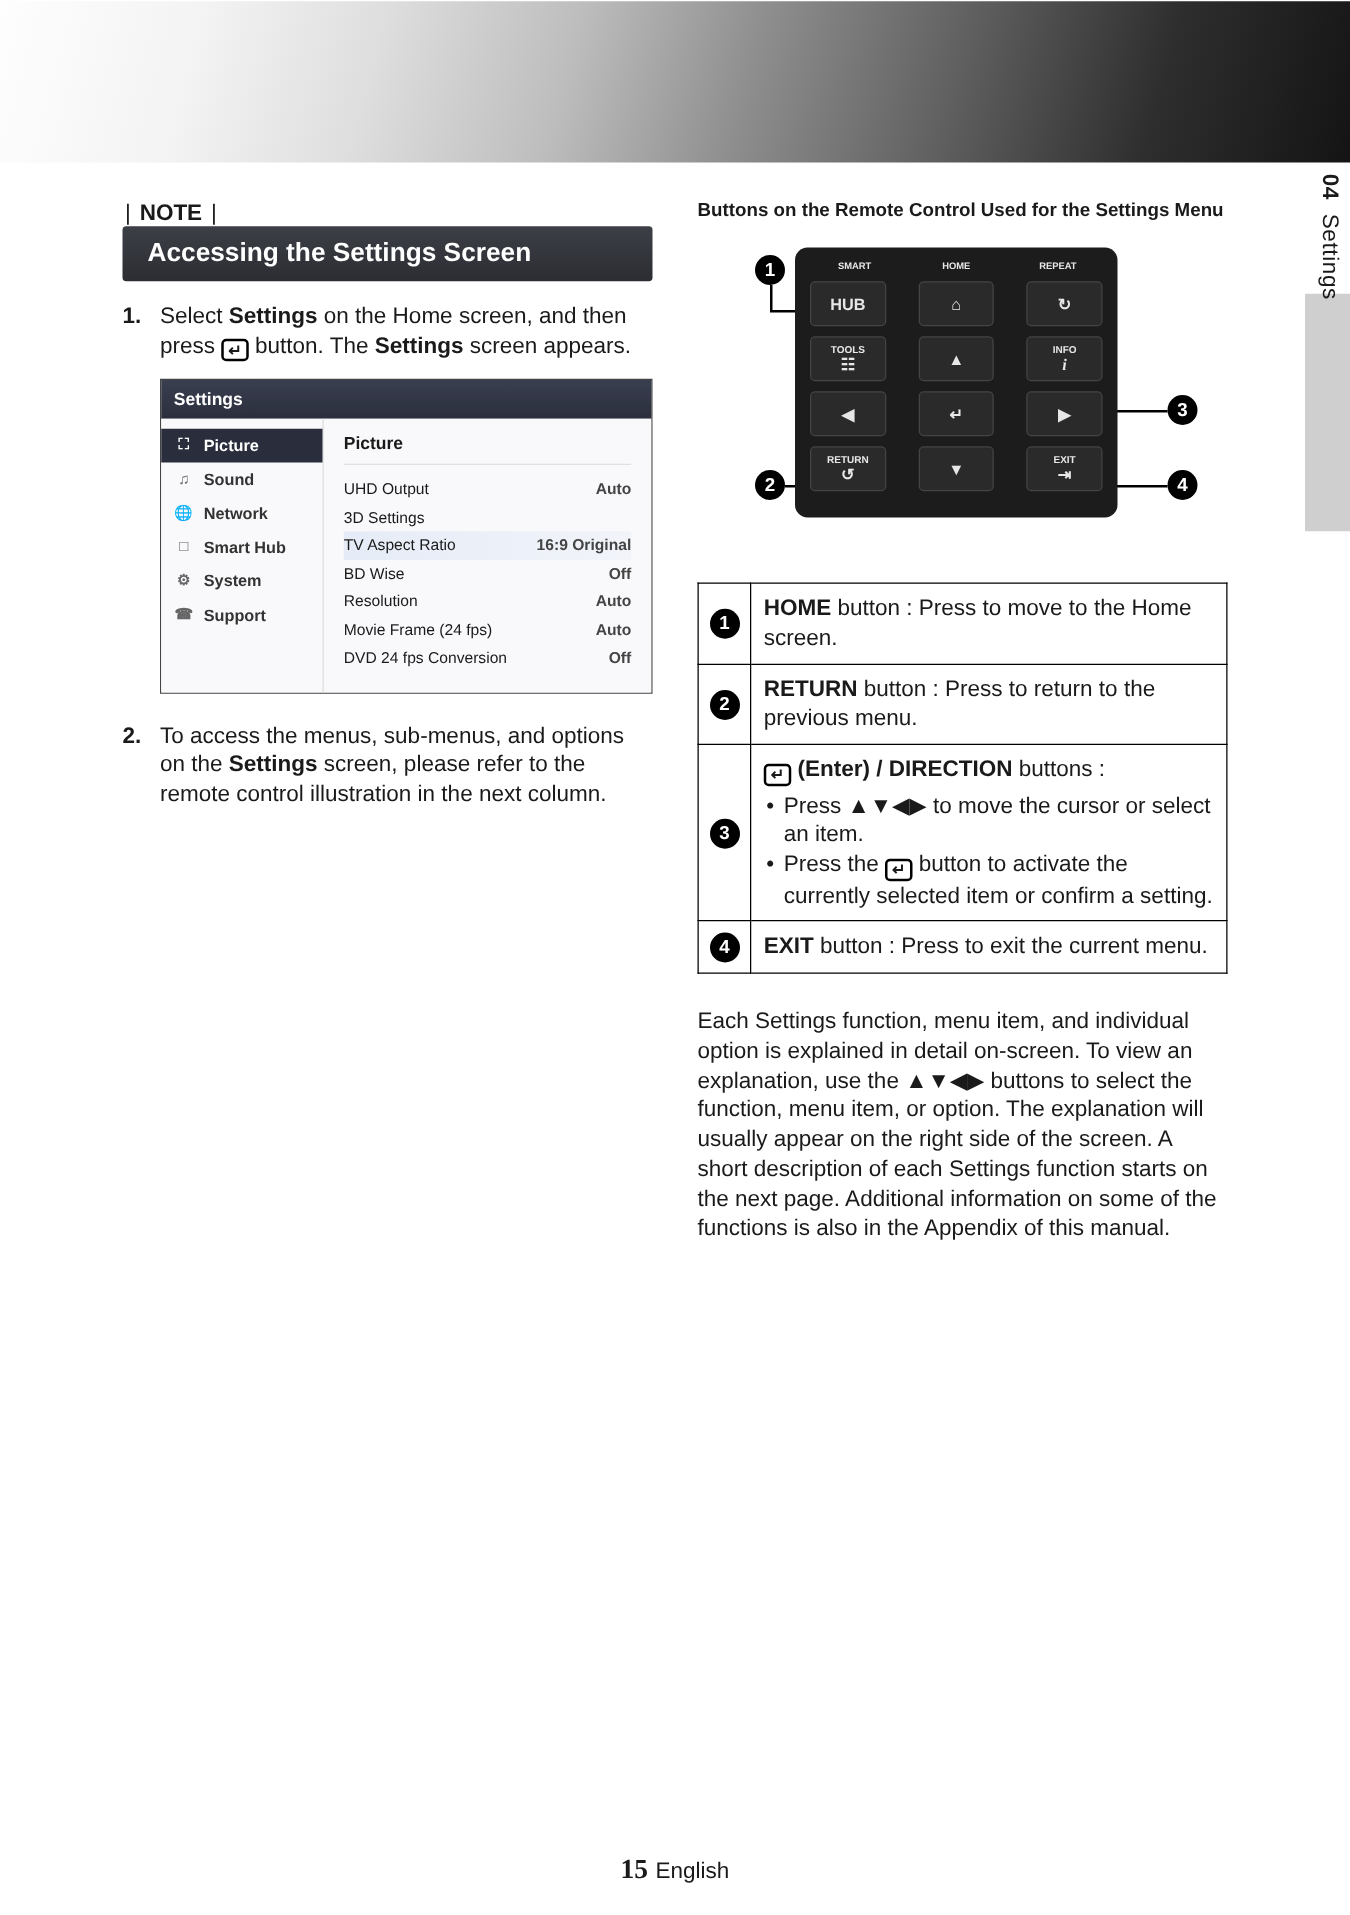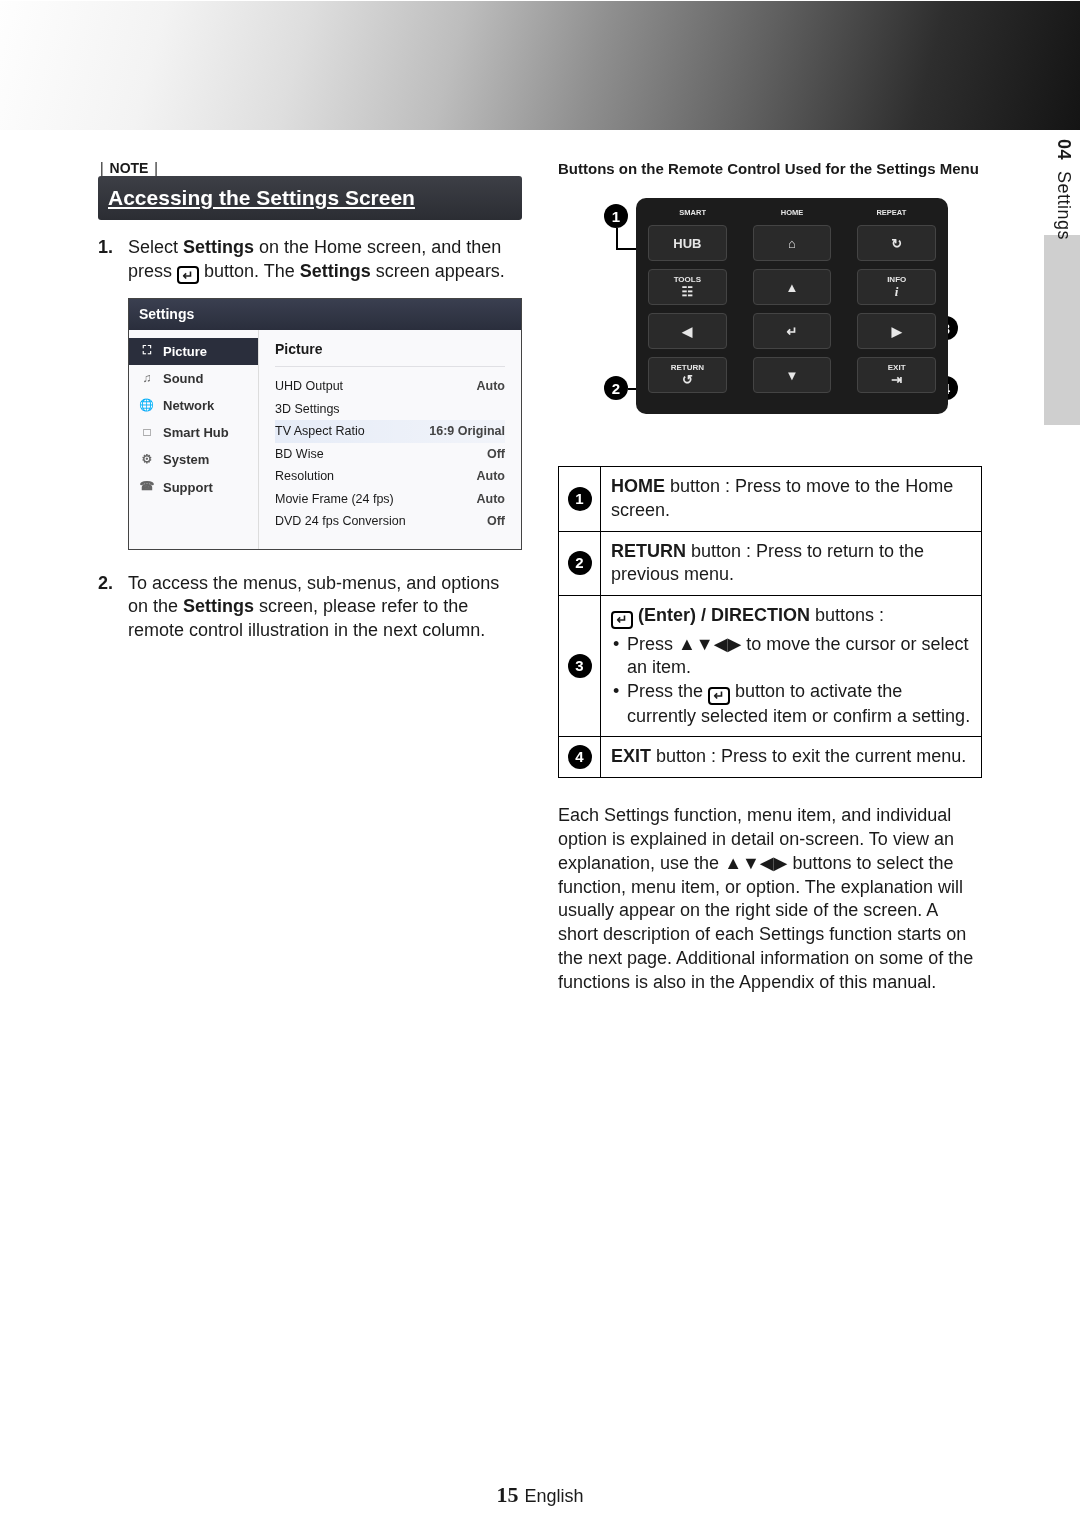--- a/index.html
+++ b/index.html
@@ -4,47 +4,47 @@
 <style>
   * { box-sizing: border-box; margin: 0; padding: 0; }
   html, body { width: 1080px; background: #fff; font-family: Arial, Helvetica, sans-serif; color: #1a1a1a; }
   .page { width: 1080px; min-height: 1532px; position: relative; background: #fff; }
   .topbanner { width: 100%; height: 130px; background: linear-gradient(105deg, #fefefe 0%, #f3f3f3 15%, #dedede 28%, #bdbdbd 42%, #8f8f8f 55%, #606060 70%, #2e2e2e 85%, #141414 100%); box-shadow: 0 1px 0 #fff inset; }
   .tab { position: absolute; right: 0; top: 235px; width: 36px; height: 190px; background: #cfcfcf; }
   .tablabel { position: absolute; right: 6px; top: 240px; transform: rotate(90deg); transform-origin: right top; font-size: 18px; letter-spacing: 0.5px; white-space: nowrap; }
   .tablabel b { font-weight: 700; }
   .cols { display: flex; gap: 36px; padding: 30px 98px 0 98px; }
   .col { flex: 1 1 0; }
-  .noteheader { font-size: 14px; }
+  .noteheader { font-size: 18px; }
   .noteheader .pipe { padding: 0 2px; }
   .noteheader .word { font-weight: 700; }
   ul.noteul { list-style: none; margin: 8px 0 28px 0; }
   ul.noteul li { position: relative; padding-left: 20px; font-size: 17px; line-height: 1.28; }
   ul.noteul li::before { content: "\25B8"; position: absolute; left: 0; top: 0; font-size: 15px; }
-  .sectionbar { background: linear-gradient(#3d3f46, #2b2d33); color: #fff; font-size: 21px; font-weight: 600; padding: 10px 10px; border-radius: 3px; margin: 0 0 16px 0; text-decoration: underline; }
+  .sectionbar { background: linear-gradient(#3d3f46, #2b2d33); color: #fff; font-size: 21px; font-weight: 600; padding: 10px 20px; border-radius: 3px; margin: 0 0 16px 0; }
   ol.steps { list-style: none; counter-reset: step; }
   ol.steps > li { counter-increment: step; position: relative; padding-left: 30px; font-size: 18px; line-height: 1.32; margin-bottom: 16px; }
   ol.steps > li::before { content: counter(step) "."; position: absolute; left: 0; top: 0; font-weight: 700; }
   .enter-icon { display: inline-flex; align-items: center; justify-content: center; width: 22px; height: 18px; border: 2px solid #000; border-radius: 4px; font-size: 13px; font-weight: 700; vertical-align: -3px; line-height: 1; }
   .settings-panel { border: 1px solid #444; margin: 14px 0 22px 0; font-size: 14px; }
   .sp-title { background: linear-gradient(#3a3f50, #2a2e3c); color: #fff; font-weight: 700; padding: 6px 10px; font-size: 14px; }
   .sp-body { display: flex; background: #f9f9fb; }
   .sp-side { width: 130px; padding: 8px 0; border-right: 1px solid #ddd; }
   .sp-tab { display: flex; align-items: center; gap: 8px; padding: 5px 10px; font-size: 13px; font-weight: 700; color: #333; }
   .sp-tab.active { background: #2a2e3c; color: #fff; }
   .sp-tab .ic { display: inline-flex; width: 16px; height: 16px; align-items: center; justify-content: center; font-size: 12px; color: #666; }
   .sp-tab.active .ic { color: #fff; }
   .sp-main { flex: 1; padding: 10px 16px 16px 16px; }
   .sp-heading { font-size: 14px; font-weight: 700; padding-bottom: 8px; border-bottom: 1px solid #e0e0e4; margin-bottom: 8px; }
   .sp-row { display: flex; justify-content: space-between; font-size: 12.5px; padding: 3px 0; }
   .sp-row.active { background: linear-gradient(90deg, rgba(0,80,200,0.08), rgba(0,80,200,0.03)); }
   .sp-row span.v { color: #444; font-weight: 700; }
   .righthead { font-size: 15px; font-weight: 700; line-height: 1.2; margin-bottom: 20px; }
   .remote-wrap { position: relative; width: 100%; height: 250px; margin: 0 auto 18px auto; }
-  .remote { position: absolute; left: 78px; top: 0; width: 312px; height: 216px; background: #1c1c1c; border-radius: 10px; padding: 10px 12px; display: flex; flex-direction: column; gap: 8px; color: #e7e7e7; }
+  .remote { position: absolute; left: 78px; top: 0; width: 258px; height: 216px; background: #1c1c1c; border-radius: 10px; padding: 10px 12px; display: flex; flex-direction: column; gap: 8px; color: #e7e7e7; }
   .remote-row { display: flex; justify-content: space-between; gap: 26px; }
   .rm-btn { flex: 1; height: 36px; background: #2a2a2a; border: 1px solid #444; border-radius: 4px; display: flex; flex-direction: column; align-items: center; justify-content: center; font-size: 8px; font-weight: 700; gap: 0px; }
   .rm-row-labels { display: flex; justify-content: space-between; gap: 10px; }
   .rm-row-labels span { flex:1; text-align:center; font-size:7.5px; font-weight:700; color:#e7e7e7; }
   .rm-btn .big { font-size: 13px; }
   .callout { position: absolute; width: 24px; height: 24px; border-radius: 50%; background: #000; color: #fff; display: flex; align-items: center; justify-content: center; font-size: 15px; font-weight: 700; }
   .lead { position: absolute; background: #000; height: 2px; }
   .lead.v { width: 2px; height: auto; }
   .desc-table { width: 100%; border-collapse: collapse; font-size: 18px; margin-bottom: 26px; }
   .desc-table td { border: 1px solid #000; padding: 8px 10px; vertical-align: top; line-height: 1.32; }

